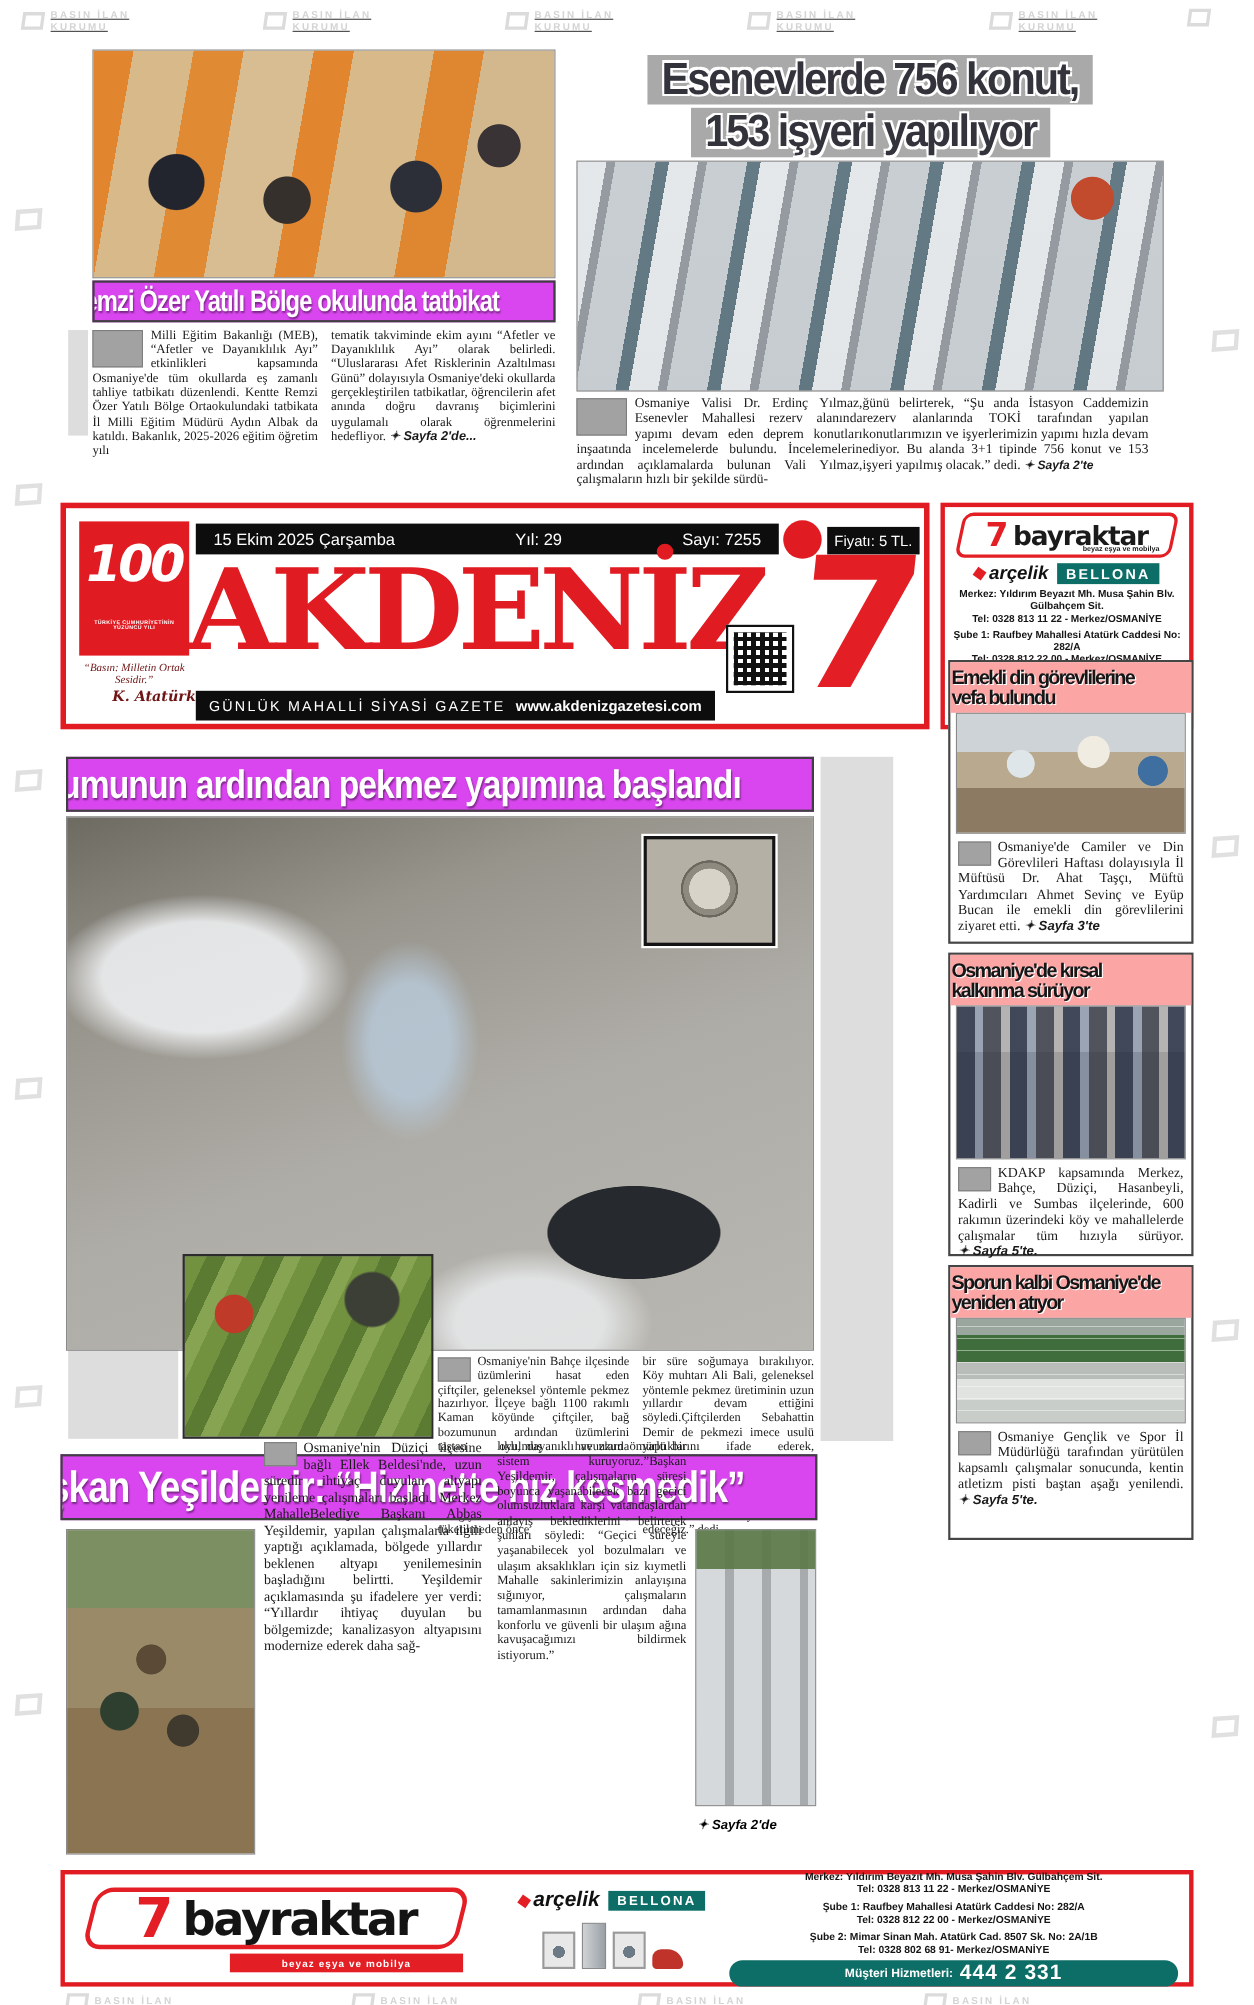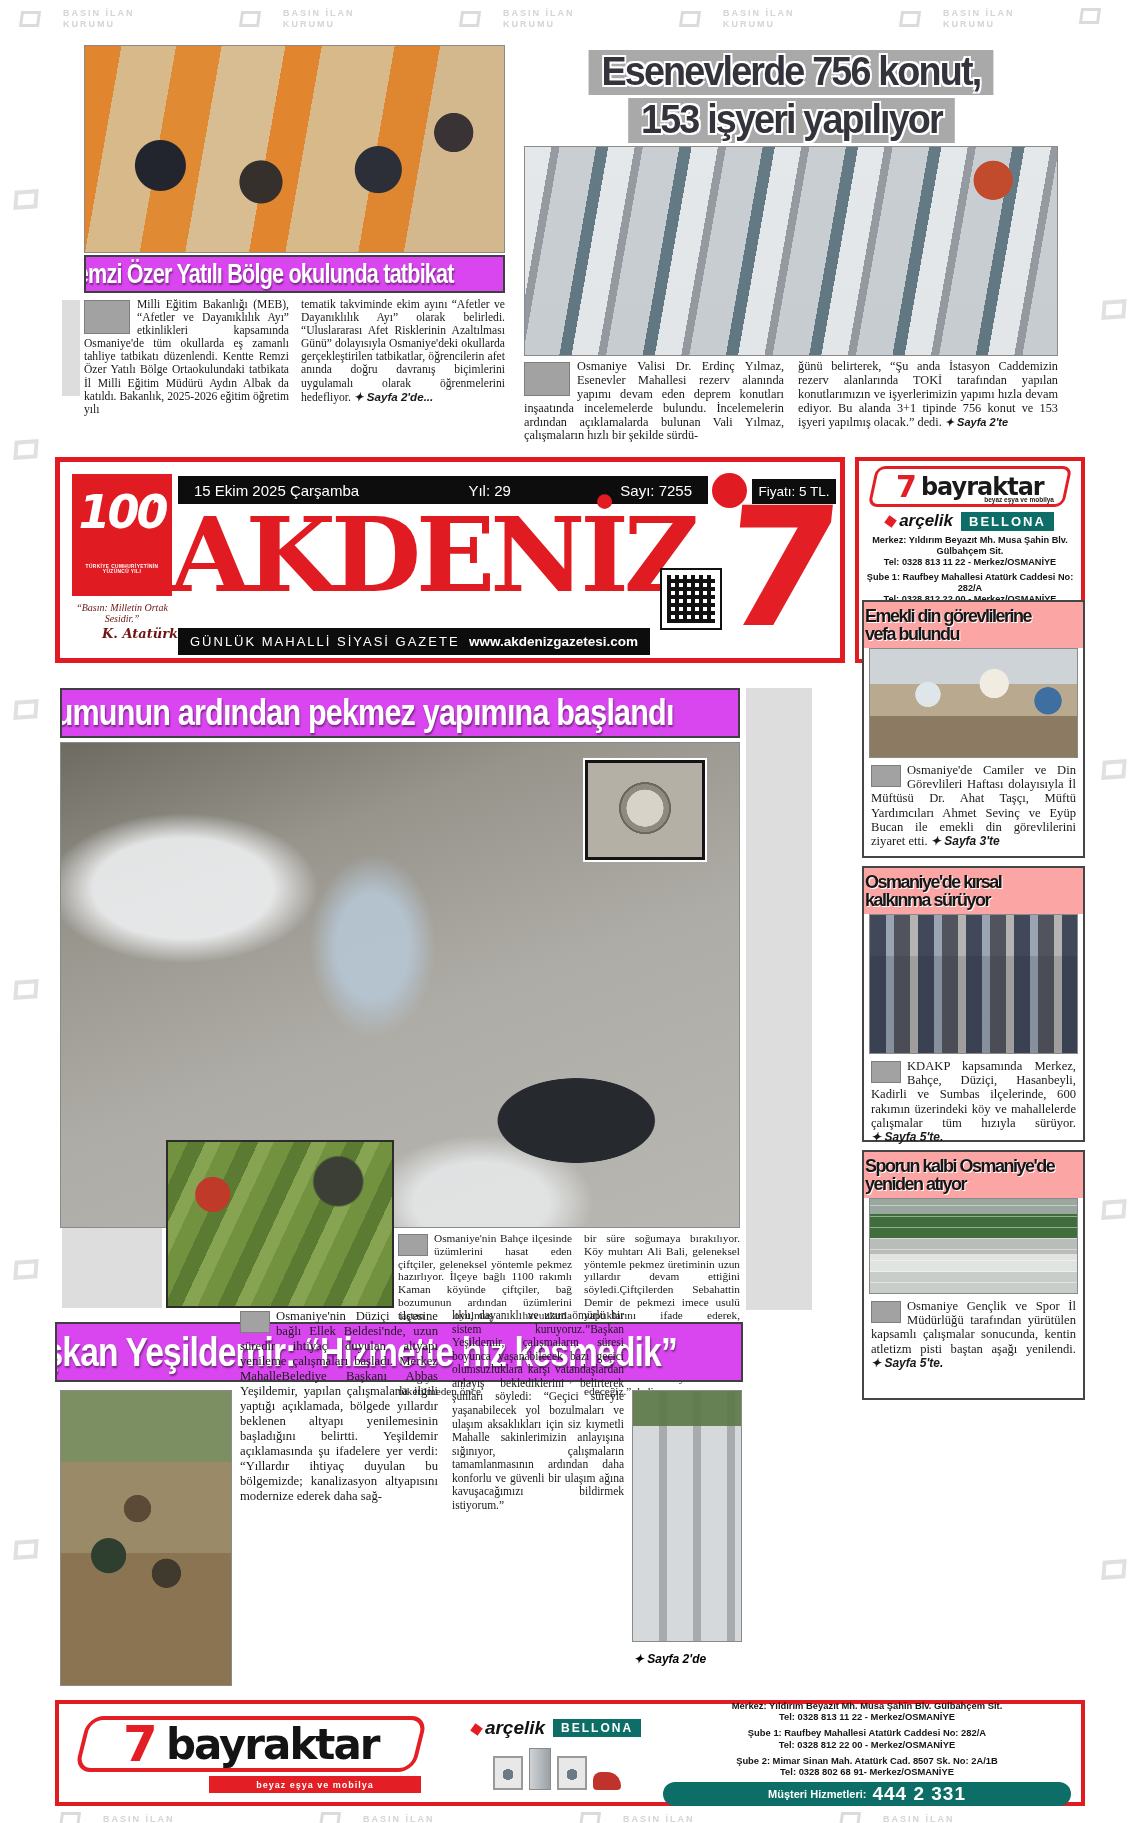--- a/index.html
+++ b/index.html
@@ -5,21 +5,21 @@
   * { box-sizing: border-box; margin: 0; padding: 0; }
   html,body { width:1140px; height:1823px; }
   body {
     position: relative;
     background: #ffffff;
     font-family: "Liberation Serif", serif;
     overflow: hidden;
   }
 
   
-  .wm { position:absolute; display:flex; align-items:center; gap:23px; opacity:.75; }
+  .wm { position:absolute; display:flex; align-items:center; gap:6px; opacity:.75;text-decoration:underline; }
   .wm .cube { width:20px; height:16px; border:3px solid #cfcfcf; background:transparent; transform:skewX(-8deg); }
   .wm .t { font:bold 9px "Liberation Sans", sans-serif; color:#c6c6c6; letter-spacing:2px; line-height:1.25; white-space:nowrap; }
   .cube-solo { position:absolute; width:24px; height:19px; border:4px solid #d8d8d8; transform:rotate(-4deg) skewX(-8deg); opacity:.8; }
   .wm-block { position:absolute; background:#d9d9d9; opacity:.9; }
 
   
   .hbar { position:absolute; background:#d946ef; color:#fff; display:flex; align-items:center; justify-content:flex-end; overflow:hidden; border:2px solid #3f3f41; }
   .hbar .condense { font-family:"Liberation Sans", sans-serif; font-weight:bold; white-space:nowrap; letter-spacing:-1px; transform-origin:center; text-shadow:1px 2px 2px rgba(0,0,0,.45); }
 
   
@@ -193,21 +193,21 @@
 <div class="cols" style="left:84px; top:298px; width:421px; height:102px; gap:12px">
   <p class="bodytxt" style="width:205px"><span class="dropsq"></span><span>Milli Eğitim Bakanlığı (MEB), “Afetler ve Dayanıklılık Ayı” etkinlikleri kapsamında Osmaniye'de tüm okullarda eş zamanlı tahliye tatbikatı düzenlendi. Kentte Remzi Özer Yatılı Bölge Ortaokulundaki tatbikata İl Milli Eğitim Müdürü Aydın Albak da katıldı. Bakanlık, 2025-2026 eğitim öğretim yılı</span></p>
   <p class="bodytxt" style="width:204px"><span>tematik takviminde ekim ayını “Afetler ve Dayanıklılık Ayı” olarak belirledi. “Uluslararası Afet Risklerinin Azaltılması Günü” dolayısıyla Osmaniye'deki okullarda gerçekleştirilen tatbikatlar, öğrencilerin afet anında doğru davranış biçimlerini uygulamalı olarak öğrenmelerini hedefliyor.</span> <span class="sayfa" style="font-size:11.6px">✦ Sayfa 2'de...</span></p>
 </div>
 
 <div id="tr-head">
   <span class="line">Esenevlerde 756 konut,</span><br>
   <span class="line">153 işyeri  yapılıyor</span>
 </div>
 <div class="ph ph-aerial" style="left:524px; top:146px; width:534px; height:210px"></div>
-<div class="cols" style="left:524px; top:360px; width:534px; height:90px; gap:14px">
+<div class="cols" style="left:524px; top:360px; width:534px; height:90px; gap:0">
   <p class="bodytxt" style="width:260px; font-size:12.3px"><span class="dropsq"></span><span>Osmaniye Valisi Dr. Erdinç Yılmaz, Esenevler Mahallesi rezerv alanında yapımı devam eden deprem konutları inşaatında incelemelerde bulundu. İncelemelerin ardından açıklamalarda bulunan Vali Yılmaz, çalışmaların hızlı bir şekilde sürdü-</span></p>
   <p class="bodytxt" style="width:260px; font-size:12.3px"><span>ğünü belirterek, “Şu anda İstasyon Caddemizin rezerv alanlarında TOKİ tarafından yapılan konutlarımızın ve işyerlerimizin yapımı hızla devam ediyor. Bu alanda 3+1 tipinde 756 konut ve 153 işyeri yapılmış olacak.” dedi.</span> <span class="sayfa" style="font-size:11px">✦ Sayfa 2'te</span></p>
 </div>
 
 <div id="masthead">
   <div id="logo100">
     <div class="num">100</div>
     <div class="star">★</div>
     <div class="cap">TÜRKİYE CUMHURİYETİNİN YÜZÜNCÜ YILI</div>
   </div>

